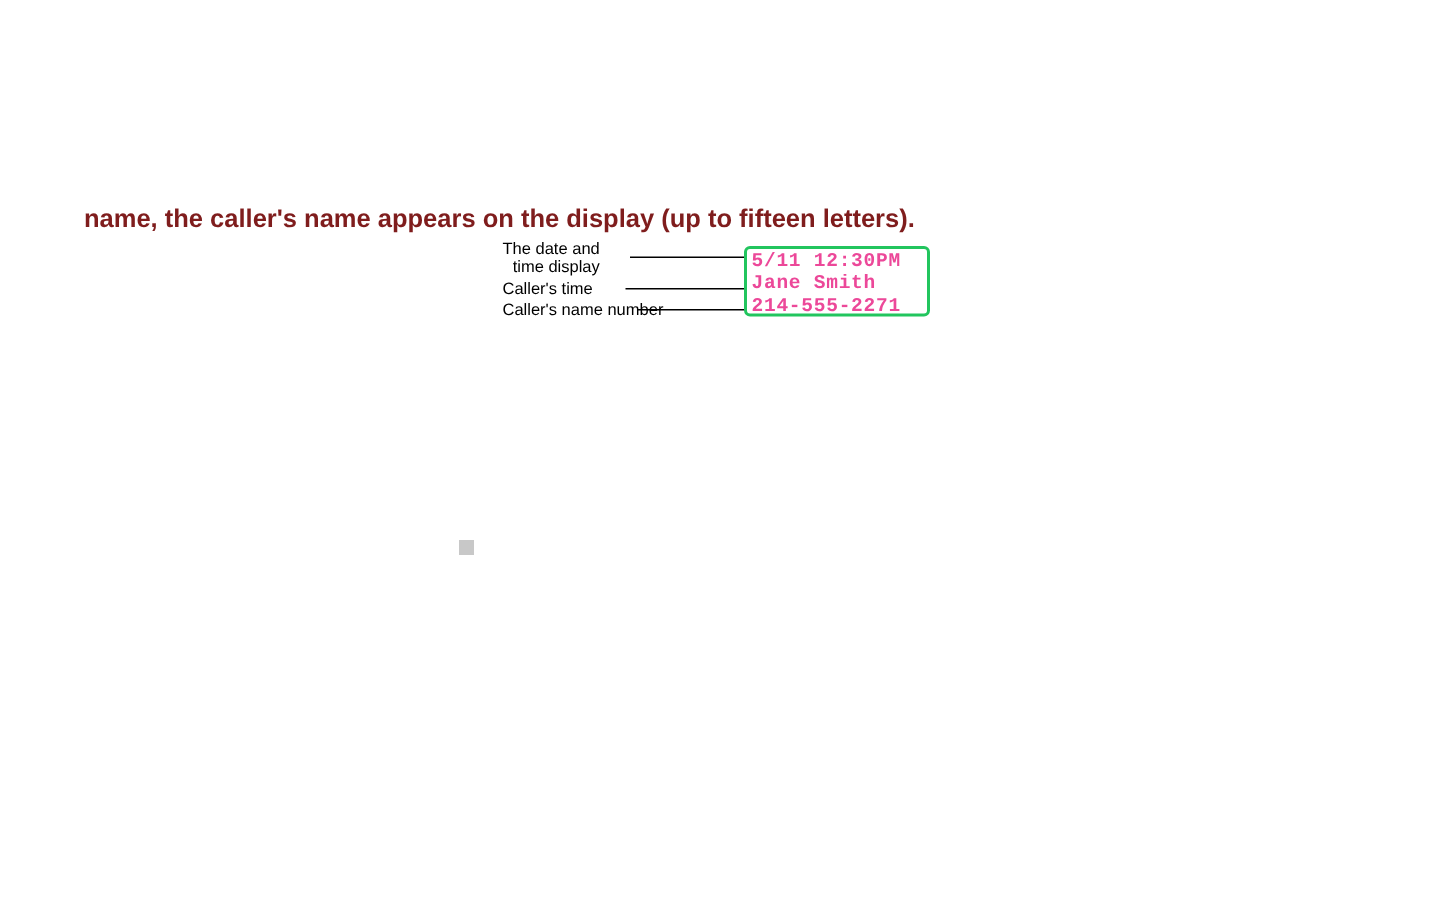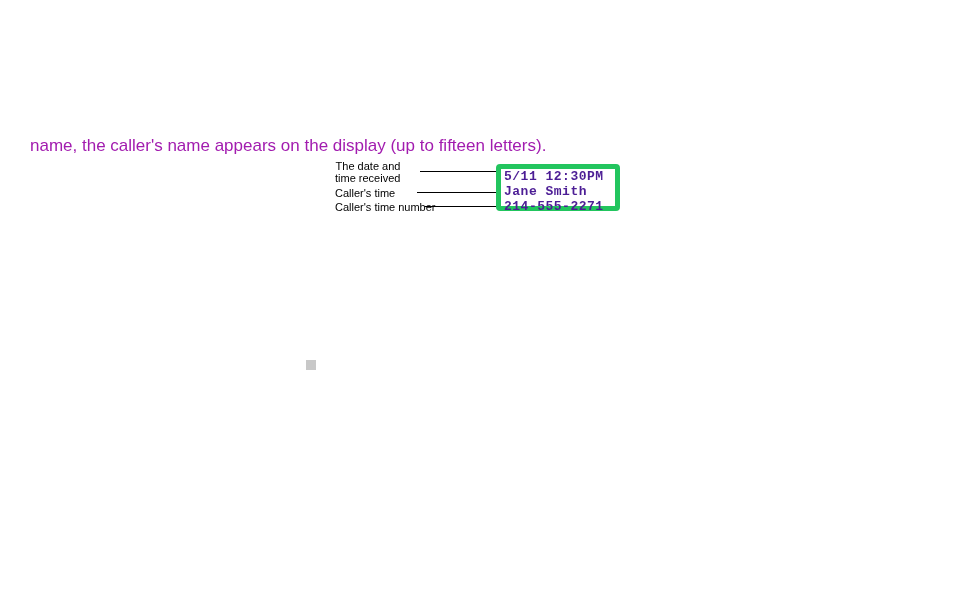--- a/index.html
+++ b/index.html
@@ -9,24 +9,25 @@
     }
     body {
       width: 954px;
       height: 609px;
       background: #fff;
       font-family: Arial, Helvetica, sans-serif;
       position: relative;
     }
     .body-text {
       position: absolute;
-      left: 30px;
+      left: 56px;
       top: 136px;
       font-size: 17px;
-      color: #a21caf;
+      color: #7f1d1d;
+      font-weight: bold;
     }
     .diagram {
       position: absolute;
       left: 335px;
       top: 160px;
       width: 300px;
       height: 60px;
     }
     .label {
       position: absolute;
@@ -69,29 +70,29 @@
       left: 90px;
       top: 46px;
       width: 71px;
     }
     .lcd-display {
       position: absolute;
       left: 161px;
       top: 4px;
       width: 124px;
       height: 47px;
-      border: 5px solid #22c55e;
+      border: 2px solid #22c55e;
       border-radius: 4px;
       background: #fff;
       padding: 0 3px;
       font-family: "Courier New", Courier, monospace;
       font-weight: bold;
       font-size: 13px;
       line-height: 15px;
-      color: #4c1d95;
+      color: #ec4899;
       letter-spacing: 0.5px;
     }
     .lcd-line {
       white-space: nowrap;
     }
     .gray-square {
       position: absolute;
       left: 306px;
       top: 360px;
       width: 10px;
@@ -100,24 +101,24 @@
     }
   </style>
 </head>
 <body>
 
 <div class="body-text">name, the caller's name appears on the display (up to fifteen letters).</div>
 
 <div class="diagram">
   <div class="label label-datetime">
     <span>The date and</span><br>
-    <span>time received</span>
+    <span>time display</span>
   </div>
   <div class="label label-name">Caller's time</div>
-  <div class="label label-phone">Caller's time number</div>
+  <div class="label label-phone">Caller's name number</div>
 
   <div class="connector connector-datetime"></div>
   <div class="connector connector-name"></div>
   <div class="connector connector-phone"></div>
 
   <div class="lcd-display">
     <div class="lcd-line">5/11 12:30PM</div>
     <div class="lcd-line">Jane Smith</div>
     <div class="lcd-line">214-555-2271</div>
   </div>

